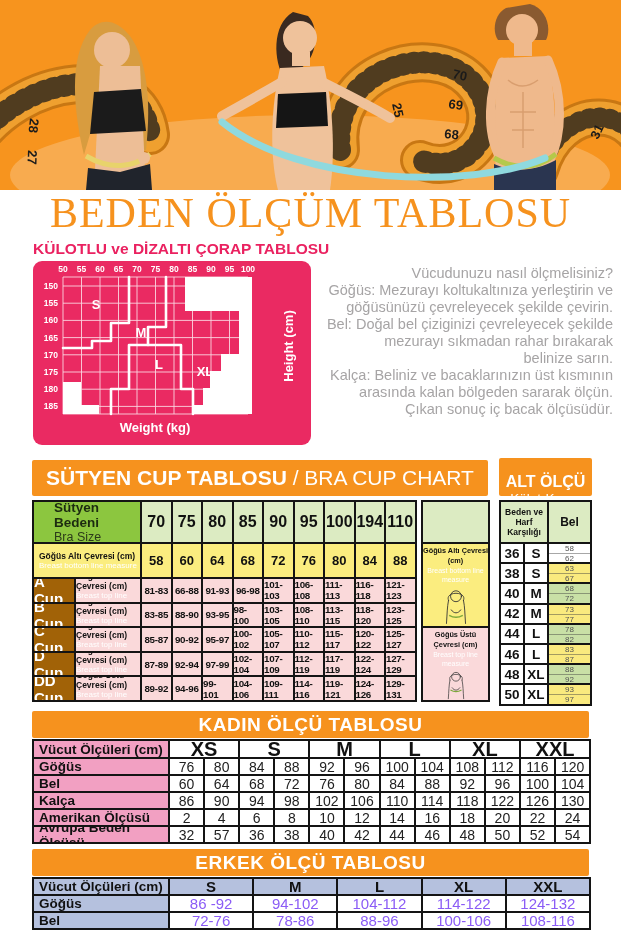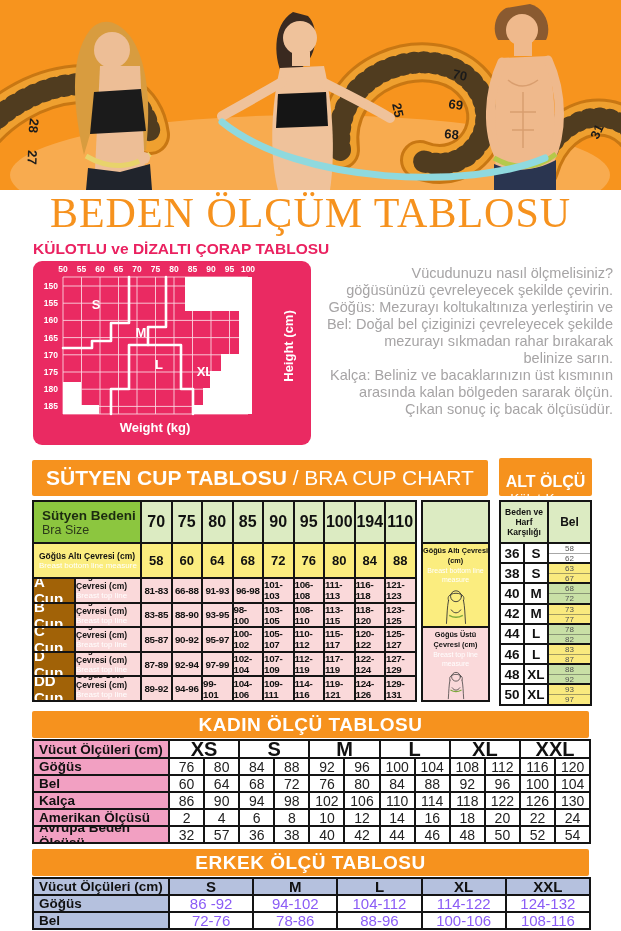--- a/index.html
+++ b/index.html
@@ -32,21 +32,21 @@
   
   .grid{position:absolute;display:grid;background:#141414;padding:2px;gap:2px;}
   .contents{display:contents;}
   .cell{background:#fff;display:flex;flex-direction:column;align-items:center;
     justify-content:center;color:#111;overflow:hidden;}
 
   
   .bra-grid{left:32px;top:500px;
     grid-template-columns:40px 64px repeat(9,28.5px);
     grid-template-rows:40px 33px repeat(5,22.6px);}
-  .head-label{grid-column:1/3;background:#8CC63F;align-items:flex-start;padding-left:8px;}
+  .head-label{grid-column:1/3;background:#8CC63F;align-items:flex-start;padding-left:20px;}
   .head-label .tr-b{font-weight:bold;font-size:13.5px;color:#1c2b10;}
   .head-label .en{font-size:12.5px;color:#2c3b1a;}
   .size-cell{background:#DCEBC2;font-weight:bold;font-size:16px;}
   .ub-label{grid-column:1/3;background:#FBED7F;align-items:flex-start;padding-left:5px;}
   .small-tr{font-size:8.5px;font-weight:bold;color:#111;line-height:10px;}
   .small-en{font-size:8px;color:#fff;line-height:9px;}
   .ub-val{background:#FBED7F;font-weight:bold;font-size:13px;}
   .cup-name{background:#a16207;color:#fff;font-weight:bold;font-size:15px;}
   .cup-measure{background:#FAD9DA;}
   .cup-val{background:#FAD9DA;font-weight:bold;font-size:9.8px;letter-spacing:-.3px;}
@@ -233,23 +233,23 @@
     </g>
 
     <text x="122" y="171" text-anchor="middle" fill="#ffffff" font-family="Liberation Sans, sans-serif" font-size="13" font-weight="bold">Weight (kg)</text>
     <text x="260" y="85" text-anchor="middle" fill="#ffffff" font-family="Liberation Sans, sans-serif" font-size="13" font-weight="bold" transform="rotate(-90 260 85)">Height (cm)</text>
   </svg>
 
   <div class="abs instructions">
 
       <div class="instr-line">Vücudunuzu nasıl ölçmelisiniz?</div>
 
+      <div class="instr-line">Göğüs: Mezurayı koltukaltınıza yerleştirin ve</div>
+
       <div class="instr-line">göğüsünüzü çevreleyecek şekilde çevirin.</div>
-
-      <div class="instr-line">Göğüs: Mezurayı koltukaltınıza yerleştirin ve</div>
 
       <div class="instr-line">Bel: Doğal bel çiziginizi çevreleyecek şekilde</div>
 
       <div class="instr-line">mezurayı sıkmadan rahar bırakarak</div>
 
       <div class="instr-line">belinize sarın.</div>
 
       <div class="instr-line">Kalça: Beliniz ve bacaklarınızın üst kısmının</div>
 
       <div class="instr-line">arasında kalan bölgeden sararak ölçün.</div>

